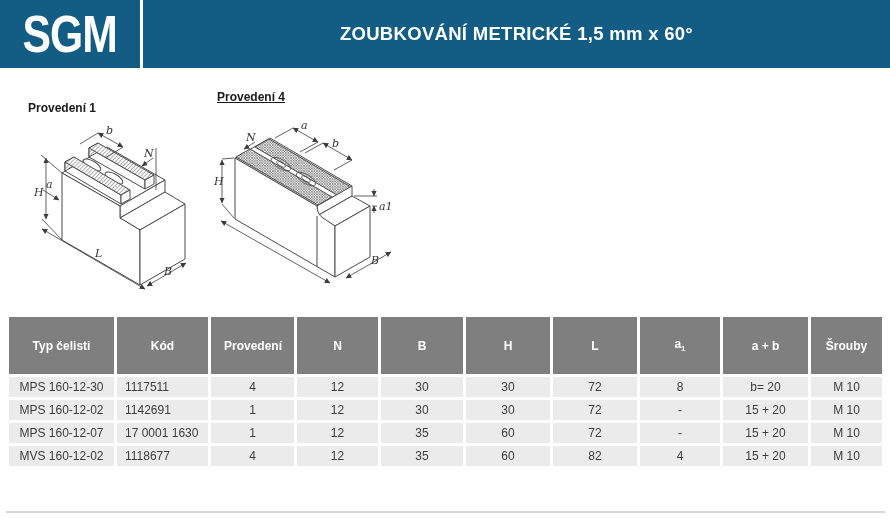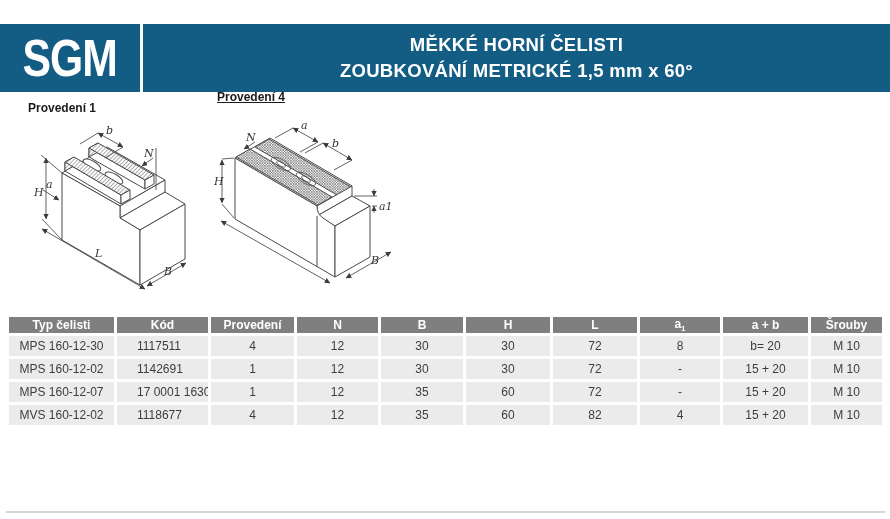--- a/index.html
+++ b/index.html
@@ -2,21 +2,21 @@
 <html><head>
 <meta charset="utf-8">
 <style>
   html,body{margin:0;padding:0;}
   body{
     width:890px;height:519px;position:relative;overflow:hidden;
     background:#ffffff;
     font-family:"Liberation Sans","DejaVu Sans",sans-serif;
   }
   
-  .hdr{position:absolute;left:0;top:0;width:890px;height:68px;display:flex;margin-top:24px;}
+  .hdr{position:absolute;left:0;top:0;width:890px;height:68px;display:flex;}
   .logo-box{
     width:140px;height:68px;background:#135c84;border-right:3px solid #ffffff;
     display:flex;align-items:center;justify-content:center;flex:0 0 auto;
   }
   .logo-box span{
     color:#ffffff;font-weight:bold;font-size:52px;letter-spacing:-1px;
     transform:scaleX(.82);display:inline-block;line-height:1;
   }
   .title-box{
     flex:1;background:#135c84;color:#ffffff;
@@ -31,39 +31,38 @@
   #svg-d1{position:absolute;left:12px;top:118px;}
   #svg-d2{position:absolute;left:213px;top:106px;}
   .dimtxt{font-family:"DejaVu Serif","Liberation Serif",serif;font-style:italic;font-size:11px;fill:#333;}
   
   table.tbl{
     position:absolute;left:6px;top:314px;width:879px;
     border-collapse:separate;border-spacing:3px;table-layout:fixed;
   }
   .tbl th{
     background:#7f7f7f;color:#ffffff;font-size:12px;font-weight:bold;
-    height:16px;text-align:center;padding:0;white-space:nowrap;overflow:hidden;
+    height:31px;text-align:center;padding:13px;white-space:nowrap;overflow:hidden;
   }
   .tbl th sub{font-size:8px;}
   .tbl td{
     background:#ebebeb;color:#3d3d3d;font-size:12px;height:20px;
     text-align:center;padding:0 2px;white-space:nowrap;overflow:hidden;
   }
-  .tbl td.left{text-align:left;padding-left:20px;}
+  .tbl td.left{text-align:left;padding-left:8px;}
   .tbl-bottom{position:absolute;left:6px;top:511px;width:879px;height:2px;background:#d6d6d6;}
 </style>
 </head>
 <body>
 
 <div class="hdr">
   <div class="logo-box">
     <span>SGM</span>
   </div>
   <div class="title-box">
-    <div>MĚKKÉ HORNÍ ČELISTI</div>
     <div>ZOUBKOVÁNÍ METRICKÉ 1,5 mm x 60°</div>
   </div>
 </div>
 
 <div class="draw-label" id="lbl-d1">Provedení 1</div>
 <div class="draw-label" id="lbl-d2">Provedení 4</div>
 
 <svg id="svg-d1" width="200" height="180" viewBox="0 0 200 180">
   <defs>
     <pattern id="hatchA" width="2.8" height="2.8" patternUnits="userSpaceOnUse" patternTransform="rotate(45)">

